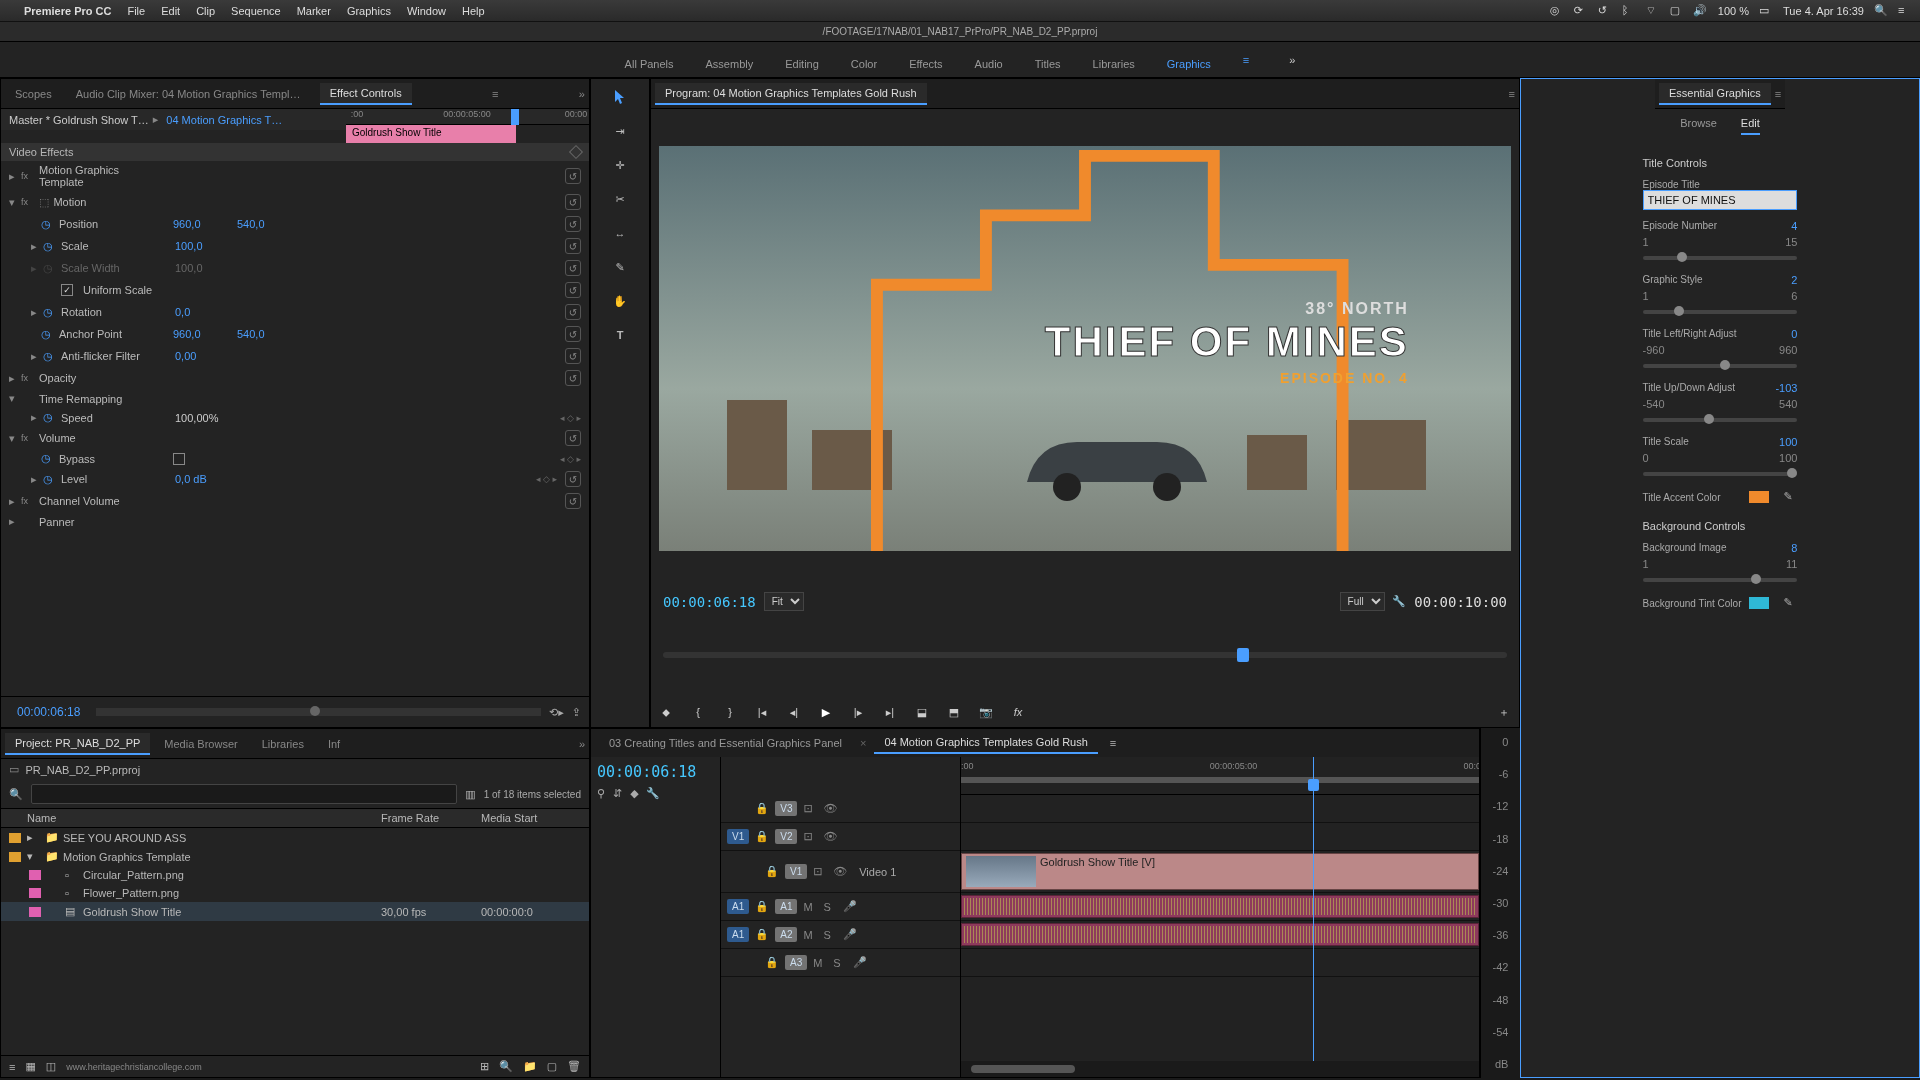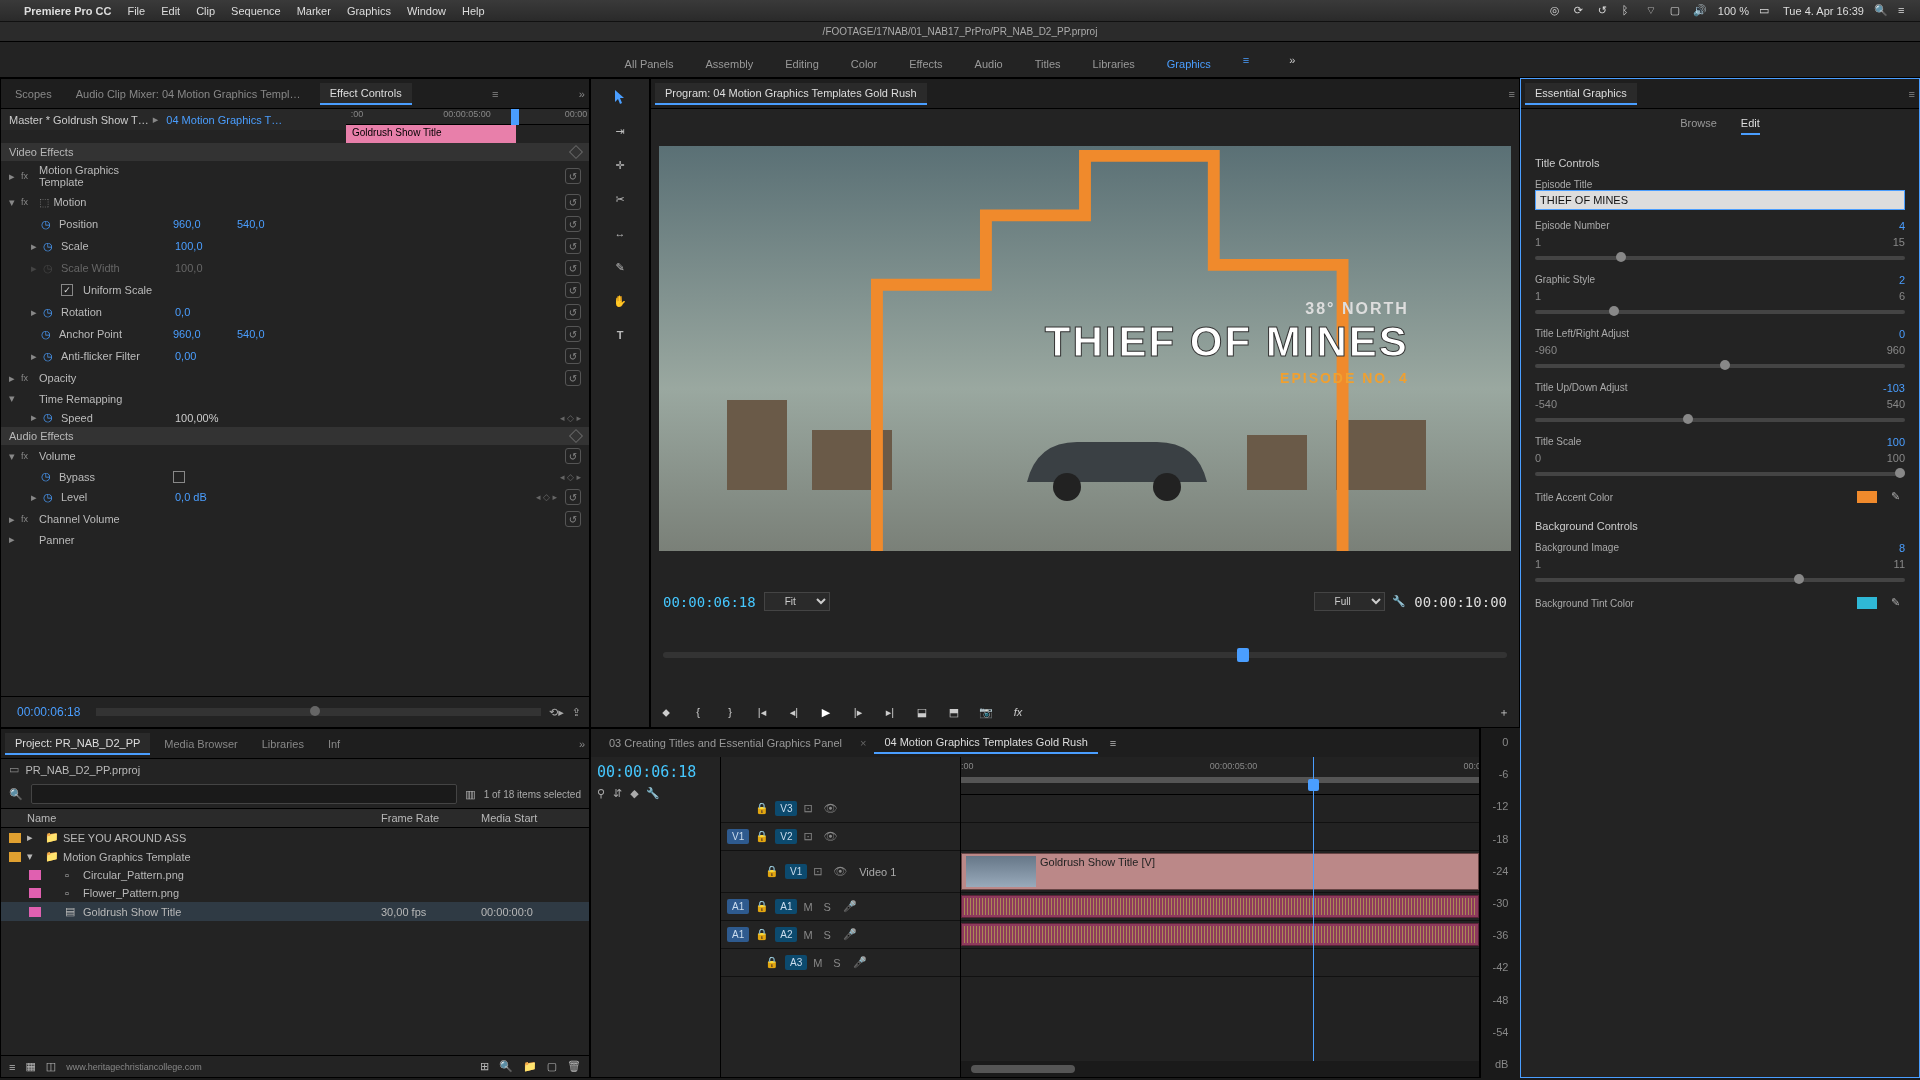--- a/index.html
+++ b/index.html
@@ -65,21 +65,21 @@
 .program .video-frame { flex:1; background:#000; margin:8px; position:relative; display:flex; }
 .program .video-inner { flex:1; background: linear-gradient(#5a7075, #9aa8a0 60%, #7a8078); position:relative; overflow:hidden;}
 .program .orange-line { position:absolute; inset:0; }
 .program .title-overlay { position:absolute; top:38%; right:12%; text-align:right; }
 .program .title-overlay .sub1 { color:#ddd; font-size:16px; letter-spacing:2px; font-weight:bold;}
 .program .title-overlay .main { color:#fff; font-size:42px; font-weight:900; letter-spacing:2px; -webkit-text-stroke:1px #333;}
 .program .title-overlay .sub2 { color:#f0a030; font-size:14px; letter-spacing:2px; font-weight:bold; margin-top:4px;}
 .program .transport-row { display:flex; align-items:center; padding:4px 12px; gap:8px; }
 .program .timecode { color:#46c8ff; font-family:monospace; font-size:14px; }
 .program .timecode.right { margin-left:auto; color:#ddd; }
-.program .zoom-sel, .program .res-sel { background:#2a2a2a; border:1px solid #444; color:#ccc; padding:2px 16px; font-size:10px; }
+.program .zoom-sel, .program .res-sel { background:#2a2a2a; border:1px solid #444; color:#ccc; padding:2px 3px; font-size:10px; }
 .program .wrench { color:#bbb; }
 .program .scrub-bar { height:24px; margin:0 12px; position:relative; }
 .program .scrub-track { position:absolute; top:8px; left:0; right:0; height:6px; background:#333; border-radius:3px;}
 .program .scrub-handle { position:absolute; top:4px; width:12px; height:14px; background:#4a9eff; border-radius:2px;}
 .program .transport-btns { display:flex; justify-content:center; gap:14px; padding:6px; }
 .program .tbtn { width:18px; height:18px; color:#ccc; cursor:pointer; display:flex; align-items:center; justify-content:center;}
 .program .tbtn.play { color:#fff; }
 .program .plus { margin-left:auto; }
 
 
@@ -116,21 +116,21 @@
 .tl-tabs { display:flex; height:28px; background:#1e1e1e; align-items:center; padding:0 8px; gap:8px;}
 .tl-tabs .tltab { padding:4px 10px; color:#999; cursor:pointer;}
 .tl-tabs .tltab.active { color:#ddd; border-bottom:2px solid #4a9eff;}
 .tl-body { flex:1; display:flex; }
 .tl-header-zone { width:130px; border-right:1px solid #000; padding:6px;}
 .tl-header-zone .tc { color:#46c8ff; font-family:monospace; font-size:15px; }
 .tl-header-zone .toolrow { display:flex; gap:8px; margin-top:6px; color:#aaa;}
 .tl-track-headers { width:240px; border-right:1px solid #000;}
 .tl-track-headers .track { height:28px; display:flex; align-items:center; gap:6px; padding:0 6px; border-bottom:1px solid #111;}
 .tl-track-headers .track.tall { height:42px; }
-.tl-track-headers .tag { background:#0c4a6e; color:#cde; padding:2px 5px; border-radius:2px; font-size:10px;}
+.tl-track-headers .tag { background:#737373; color:#cde; padding:2px 5px; border-radius:2px; font-size:10px;}
 .tl-track-headers .tag.src { background:#2e5a8e;}
 .tl-track-headers .lock, .tl-track-headers .eye, .tl-track-headers .mute, .tl-track-headers .solo, .tl-track-headers .mic { width:14px; color:#888;}
 .tl-tracks-area { flex:1; position:relative; background:#222;}
 .tl-ruler { height:38px; border-bottom:1px solid #000; position:relative;}
 .tl-ruler .rtick { position:absolute; top:4px; font-size:9px; color:#888;}
 .tl-ruler .workarea { position:absolute; top:20px; left:0; height:6px; background:#555; }
 .tl-playhead { position:absolute; top:0; bottom:0; width:1px; background:#4a9eff;}
 .tl-playhead .head { position:absolute; top:22px; left:-5px; width:11px; height:12px; background:#4a9eff; border-radius:2px;}
 .tl-lane { height:28px; border-bottom:1px solid #111; position:relative;}
 .tl-lane.tall { height:42px;}
@@ -307,24 +307,20 @@
           <span class="lbl">Time Remapping</span>
         </div>
       <div class="ec-row" style="padding-left:30px;">
           <span class="tw">▸</span>
           <span class="sw">◷</span>
           <span class="lbl">Speed</span>
           <span class="val" style="color:#ccc;">100,00%</span>
           <span class="kf">◂ ◇ ▸</span>
         </div>
 
-      <div class="ec-section-hdr">
-          <span>Audio Effects</span>
-          <span class="diamond"></span>
-        </div>
       <div class="ec-row">
           <span class="tw">▾</span>
           <span class="fx">fx</span>
           <span class="lbl">Volume</span>
           <span class="reset">↺</span>
         </div>
       <div class="ec-row" style="padding-left:40px;">
           <span class="sw">◷</span>
           <span class="lbl">Bypass</span>
           <span class="chk"></span>
@@ -427,21 +423,21 @@
       <span class="tbtn">|▸</span>
       <span class="tbtn">▸|</span>
       <span class="tbtn">⬓</span>
       <span class="tbtn">⬒</span>
       <span class="tbtn">📷</span>
       <span class="tbtn" style="font-style:italic;">fx</span>
       <span class="tbtn plus">＋</span>
     </div>
   </div>
 
-  <div class="panel" style="grid-column:4; grid-row:1 / span 2; border:1px solid #4a9eff;">
+  <div class="panel" style="grid-column:4; grid-row:1 / span 2; border:1px solid #4a9eff;align-items:center;">
     <div class="panel-tabs">
       <span class="tab active">Essential Graphics</span>
       <span class="dd">≡</span>
     </div>
     <div class="eg-tabs">
       <span class="t">Browse</span>
       <span class="t active">Edit</span>
     </div>
     <div class="eg-body">
       <div class="eg-section-title">Title Controls</div>

